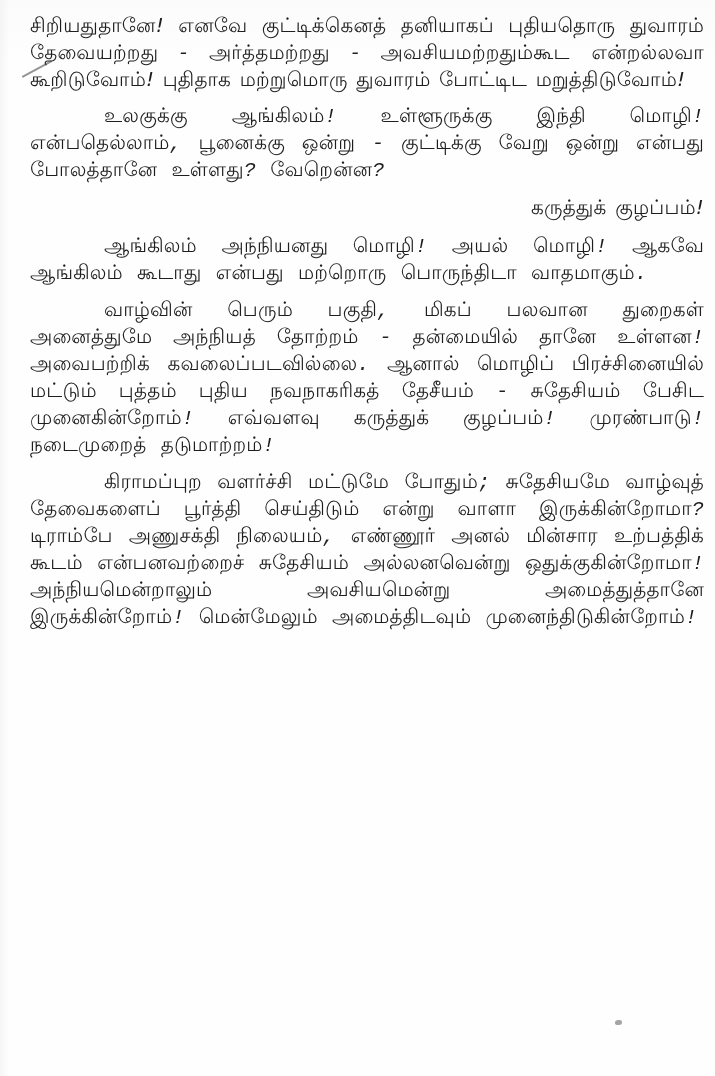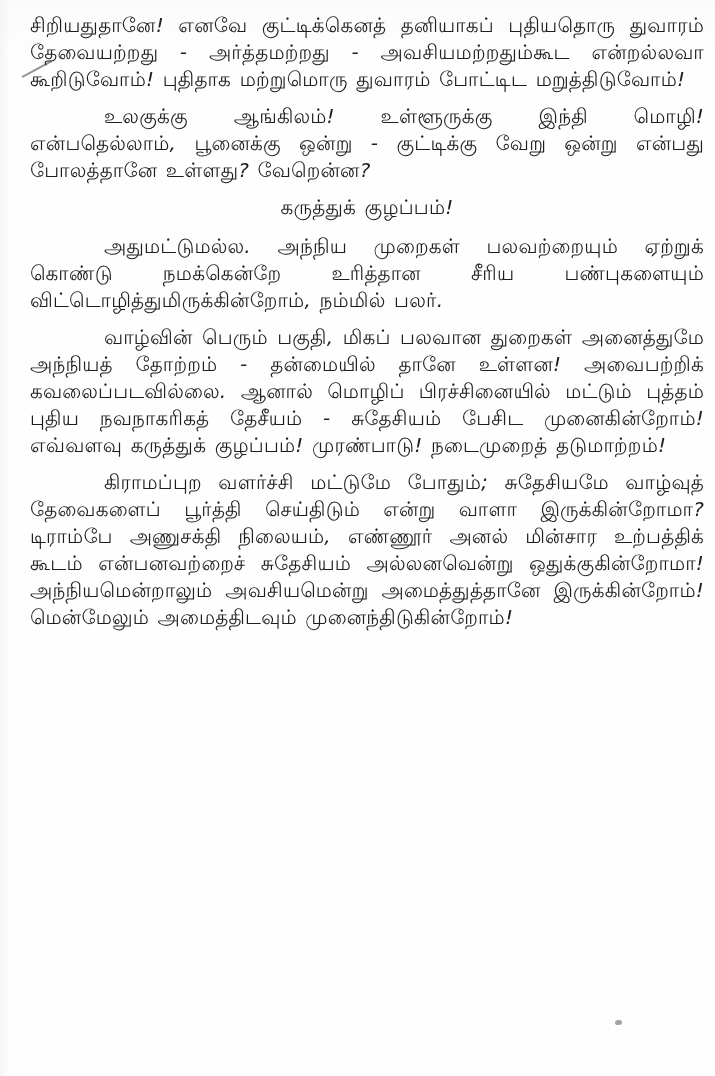--- a/index.html
+++ b/index.html
@@ -31,24 +31,25 @@
     line-height: 27px;
     font-weight: normal;
     font-style: oblique 5deg;
     text-align: justify;
     text-justify: inter-word;
     letter-spacing: 0.2px;
     word-spacing: 2px;
   }
   .para.indented {
     text-indent: 74px;
+    font-family: Liberation Mono, monospace;
   }
   .heading {
     margin: 6px 0 12px 0;
-    text-align: center;
+    text-align: right;
   }
   
   .slash-artifact {
     position: absolute;
     left: 20px;
     top: 68px;
     width: 34px;
     height: 2px;
     background: rgba(60,60,60,0.55);
     transform: rotate(-28deg);
@@ -78,24 +79,24 @@
 </head>
 <body>
 
 <div class="page">
   <p class="para">சிறியதுதானே! எனவே குட்டிக்கெனத் தனியாகப் புதியதொரு துவாரம் தேவையற்றது - அர்த்தமற்றது - அவசியமற்றதும்கூட என்றல்லவா கூறிடுவோம்! புதிதாக மற்றுமொரு துவாரம் போட்டிட மறுத்திடுவோம்!</p>
 
   <p class="para indented">உலகுக்கு ஆங்கிலம்! உள்ளூருக்கு இந்தி மொழி! என்பதெல்லாம், பூனைக்கு ஒன்று - குட்டிக்கு வேறு ஒன்று என்பது போலத்தானே உள்ளது? வேறென்ன?</p>
 
   <h2 class="heading">கருத்துக் குழப்பம்!</h2>
 
+  <p class="para indented">ஆங்கிலம் அந்நியனது மொழி! அயல் மொழி! ஆகவே ஆங்கிலம் கூடாது என்பது மற்றொரு பொருந்திடா வாதமாகும்.</p>
 
 
 
-  <p class="para indented">அதுமட்டுமல்ல. அந்நிய முறைகள் பலவற்றையும் ஏற்றுக் கொண்டு நமக்கென்றே உரித்தான சீரிய பண்புகளையும் விட்டொழித்துமிருக்கின்றோம், நம்மில் பலர்.</p>
 
   <p class="para indented">வாழ்வின் பெரும் பகுதி, மிகப் பலவான துறைகள் அனைத்துமே அந்நியத் தோற்றம் - தன்மையில் தானே உள்ளன! அவைபற்றிக் கவலைப்படவில்லை. ஆனால் மொழிப் பிரச்சினையில் மட்டும் புத்தம் புதிய நவநாகரிகத் தேசீயம் - சுதேசியம் பேசிட முனைகின்றோம்! எவ்வளவு கருத்துக் குழப்பம்! முரண்பாடு! நடைமுறைத் தடுமாற்றம்!</p>
 
   <p class="para indented">கிராமப்புற வளர்ச்சி மட்டுமே போதும்; சுதேசியமே வாழ்வுத் தேவைகளைப் பூர்த்தி செய்திடும் என்று வாளா இருக்கின்றோமா? டிராம்பே அணுசக்தி நிலையம், எண்ணூர் அனல் மின்சார உற்பத்திக் கூடம் என்பனவற்றைச் சுதேசியம் அல்லனவென்று ஒதுக்குகின்றோமா! அந்நியமென்றாலும் அவசியமென்று அமைத்துத்தானே இருக்கின்றோம்! மென்மேலும் அமைத்திடவும் முனைந்திடுகின்றோம்!</p>
 </div>
 
 <div class="edge-shade"></div>
 <div class="slash-artifact"></div>
 <div class="speck-artifact"></div>
 

